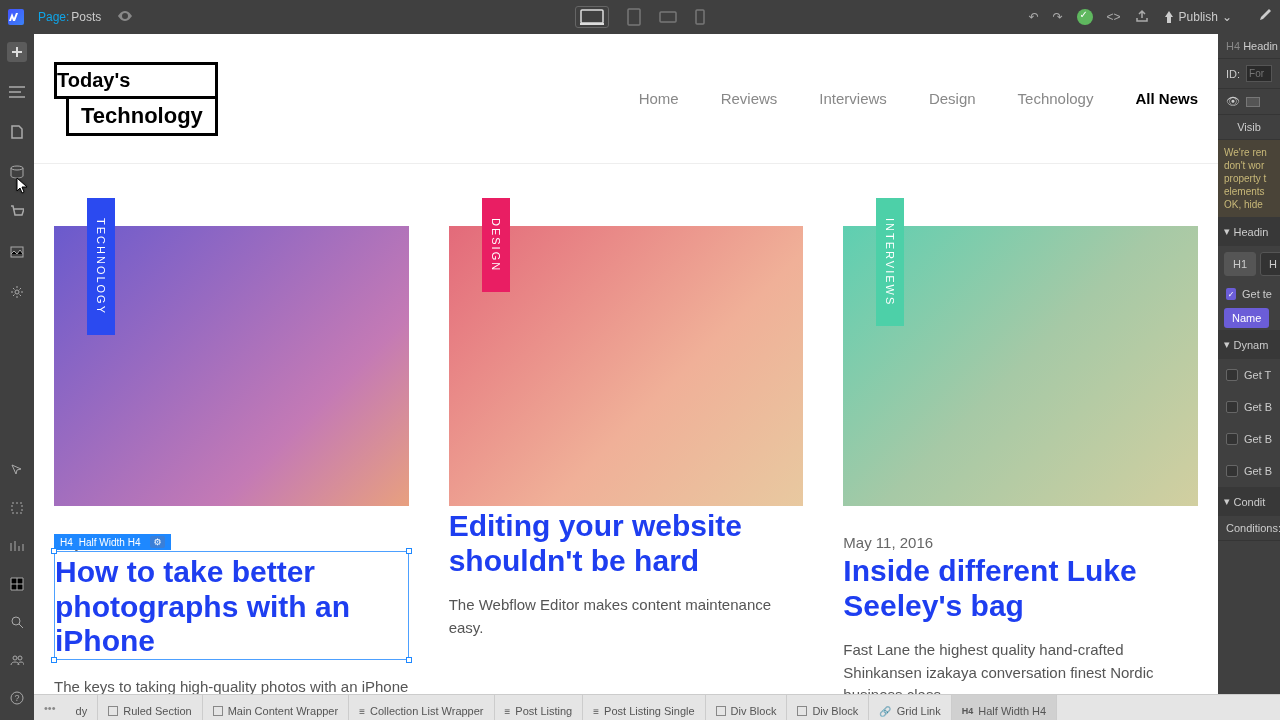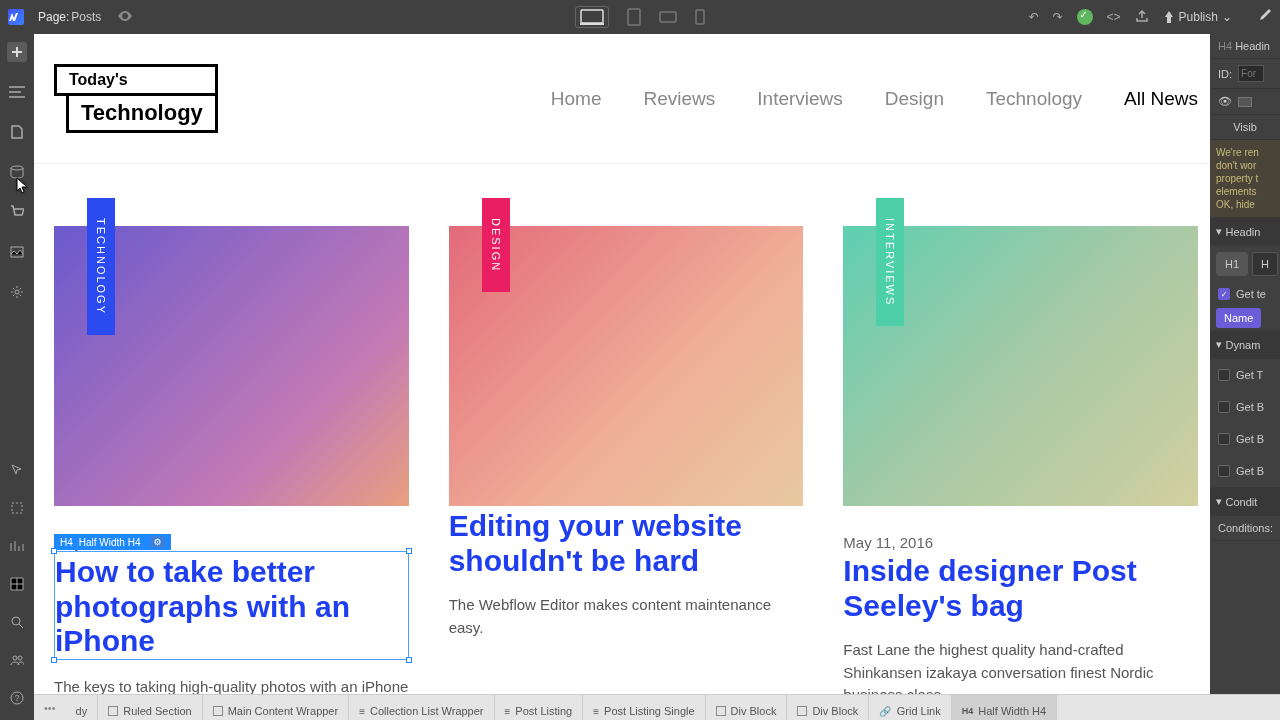--- a/index.html
+++ b/index.html
@@ -2,21 +2,21 @@
 <html><head>
 <meta charset="utf-8">
 <style>
 * { margin: 0; padding: 0; box-sizing: border-box; font-family: -apple-system, BlinkMacSystemFont, "Segoe UI", Arial, sans-serif; }
 body { background: #2e2e2e; width: 1280px; height: 720px; overflow: hidden; position: relative; }
 
 
 .topbar { height: 34px; background: #404040; display: flex; align-items: center; padding: 0 8px; color: #aaa; font-size: 12px; }
 .topbar .w-logo { width: 16px; height: 16px; background: linear-gradient(135deg, #4353ff, #3b82f6); border-radius: 2px; margin-right: 14px; position: relative; }
 .topbar .w-logo svg { fill: #fff; }
-.topbar .page-label { color: #e5e5e5; text-align: center; }
+.topbar .page-label { color: #0ea5e9; text-align: center; }
 .topbar .page-name { color: #ccc; margin-left: 2px; }
 .topbar .eye { margin-left: 16px; color: #888; }
 .topbar .center { position: absolute; left: 50%; transform: translateX(-50%); display: flex; gap: 18px; }
 .topbar .center .dev-icon { color: #777; display: flex; align-items: center; }
 .topbar .center .dev-icon.active { color: #ddd; border: 1px solid #666; border-radius: 3px; padding: 2px 4px; }
 .topbar .right { margin-left: auto; display: flex; align-items: center; gap: 14px; }
 .topbar .right .ok { width: 16px; height: 16px; background: #5fb85f; border-radius: 50%; position: relative; }
 .topbar .right .ok::after { content:"✓"; color:#fff; font-size:10px; position:absolute; left:3px; top:0; }
 .topbar .publish { color: #ccc; display: flex; align-items: center; gap: 4px; }
 .topbar .brush { color: #ccc; margin-left: 10px; }
@@ -25,25 +25,25 @@
 .left-sidebar { position: absolute; left: 0; top: 34px; width: 34px; bottom: 0; background: #404040; display: flex; flex-direction: column; align-items: center; padding-top: 8px; gap: 20px; }
 .left-sidebar .tool { width: 20px; height: 20px; color: #aaa; display: flex; align-items: center; justify-content: center; }
 .left-sidebar .tool.add { background: #5b5b5b; border-radius: 3px; }
 .left-sidebar .bottom-tools { margin-top: auto; display: flex; flex-direction: column; gap: 18px; margin-bottom: 12px; align-items: center;}
 .rel{position:relative;}
 
 
 .canvas { position: absolute; left: 34px; top: 34px; right: 62px; bottom: 26px; background: #fff; overflow: hidden; }
 .site-header { height: 130px; display: flex; align-items: center; padding: 0 20px; border-bottom: 1px solid #eee; }
 .logo-wrap{position:relative;}
-.logo-wrap .bar1{border:3px solid #000;padding:4px 12px;font-size:16px;font-weight:600;background:#fff;}
+.logo-wrap .bar1{border:3px solid #000;padding:4px 0;font-size:20px;font-weight:600;background:#fff;}
 .logo-wrap .bar2{border:3px solid #000;padding:4px 12px;font-size:22px;font-weight:600;background:#fff;margin-top:-3px;margin-left:12px;}
-.nav { margin-left: auto; display: flex; gap: 42px; font-size: 19px; color: #888; }
+.nav { margin-left: auto; display: flex; gap: 42px; font-size: 15px; color: #888; }
 .nav .item { cursor: pointer; }
-.nav .item.active { color: #000; font-weight: 400; }
+.nav .item.active { color: #000; font-weight: 700; }
 
 .content { padding: 34px 20px 20px; display: flex; gap: 40px; }
 .post { flex: 1; position: relative; }
 .post .thumb { height: 280px; position: relative; background:#ccc; }
 .post .tag { position: absolute; top: 0; left: 33px; color: #fff; font-size: 11px; letter-spacing: 2px; padding: 20px 8px; writing-mode: vertical-rl; text-orientation: mixed; text-align:center;}
 .post:nth-child(1) .thumb { margin-top: 28px; background: linear-gradient(135deg,#6a5acd 0%, #c47ab5 70%, #e8a07f 100%); }
 .post:nth-child(1) .tag { background:#2b4af0; top:-28px;}
 .post:nth-child(2) .thumb { margin-top: 28px; background: linear-gradient(135deg,#e36a7a 0%, #f0b098 60%, #e8c9a0 100%); }
 .post:nth-child(2) .tag { background:#e91e63; top:-28px;}
 .post:nth-child(3) .thumb { margin-top: 28px; background: linear-gradient(135deg,#5ecfb1 0%, #a6c9a6 50%, #d2cfa0 100%); }
@@ -51,21 +51,21 @@
 .post .date { margin-top: 28px; color:#666; font-size: 15px; }
 .post .title { margin-top: 3px; font-size: 30px; font-weight: 700; color: #1e3ef0; line-height: 1.15; }
 .post .excerpt { margin-top: 16px; color:#555; font-size: 15px; line-height: 1.5; }
 .post:first-child .title-wrap { border: 1px solid #4da0ff; position: relative; padding:0; }
 .sel-handle{position:absolute;width:6px;height:6px;background:#fff;border:1px solid #1e88ff;}
 .sh-tl{top:-4px;left:-4px;} .sh-tr{top:-4px;right:-4px;} .sh-bl{bottom:-4px;left:-4px;} .sh-br{bottom:-4px;right:-4px;}
 .sel-label { position:absolute; top:-18px; left:-1px; background:#1e88ff; color:#fff; font-size:10px; padding:2px 6px; display:flex; align-items:center; gap:6px; }
 .sel-label .g { background:#3a7fd8; padding:1px 3px; border-radius:2px; font-size:9px;margin-left:4px;}
 
 
-.right-panel { position: absolute; right: 0; top: 34px; width: 70px; bottom: 26px; background: #404040; color:#ccc; font-size:11px; overflow:hidden;}
+.right-panel { position: absolute; right: 0; top: 34px; width: 62px; bottom: 26px; background: #404040; color:#ccc; font-size:11px; overflow:hidden;}
 .right-panel .row { padding: 6px 8px; border-bottom: 1px solid #353535; white-space:nowrap;}
 .right-panel .hint { background:#4a4438; color:#c8b878; font-size:10px; padding:6px; line-height:1.3;}
 .right-panel .section-h{display:flex;align-items:center;gap:4px;padding:8px 6px;background:#383838;font-size:11px;}
 .right-panel .h-btns{display:flex;gap:4px;padding:6px;}
 .right-panel .h-btn{background:#333;padding:5px 8px;border-radius:3px;font-size:11px;border:1px solid #555;}
 .right-panel .h-btn.active{background:#555;}
 .right-panel .chk-row{display:flex;align-items:center;gap:6px;padding:6px 8px;font-size:11px;white-space:nowrap;}
 .right-panel .chk{width:12px;height:12px;background:#6b5dd8;display:flex;align-items:center;justify-content:center;color:#fff;font-size:8px;border-radius:2px;}
 .right-panel .badge{background:#6b5dd8;color:#fff;padding:4px 8px;border-radius:3px;font-size:11px;margin:2px 6px;display:inline-block;}
 .right-panel .dyn-item{display:flex;align-items:center;gap:6px;padding:10px 8px;font-size:11px;white-space:nowrap;}
@@ -273,21 +273,21 @@
           <div class="tag">DESIGN</div>
         </div>
         <h4 class="title">Editing your website shouldn't be hard</h4>
         <div class="excerpt">The Webflow Editor makes content maintenance easy.</div>
       </div>
       <div class="post">
         <div class="thumb">
           <div class="tag">INTERVIEWS</div>
         </div>
         <div class="date">May 11, 2016</div>
-        <h4 class="title">Inside designer Post Seeley's bag</h4>
+        <h4 class="title">Inside different Luke Seeley's bag</h4>
         <div class="excerpt">Fast Lane the highest quality hand-crafted Shinkansen izakaya conversation finest Nordic business class</div>
       </div>
     </div>
 </div>
 
 <div class="right-panel">
   <div class="row"><span style="color:#888;">H4</span> <span>Headin</span></div>
   <div class="row" style="display:flex;gap:6px;align-items:center;">
     <span>ID:</span>
     <input style="background: rgb(42, 42, 42); border: 1px solid rgb(85, 85, 85); color: rgb(136, 136, 136); width: 26px; font-size: 10px; padding: 2px;" placeholder="For">

